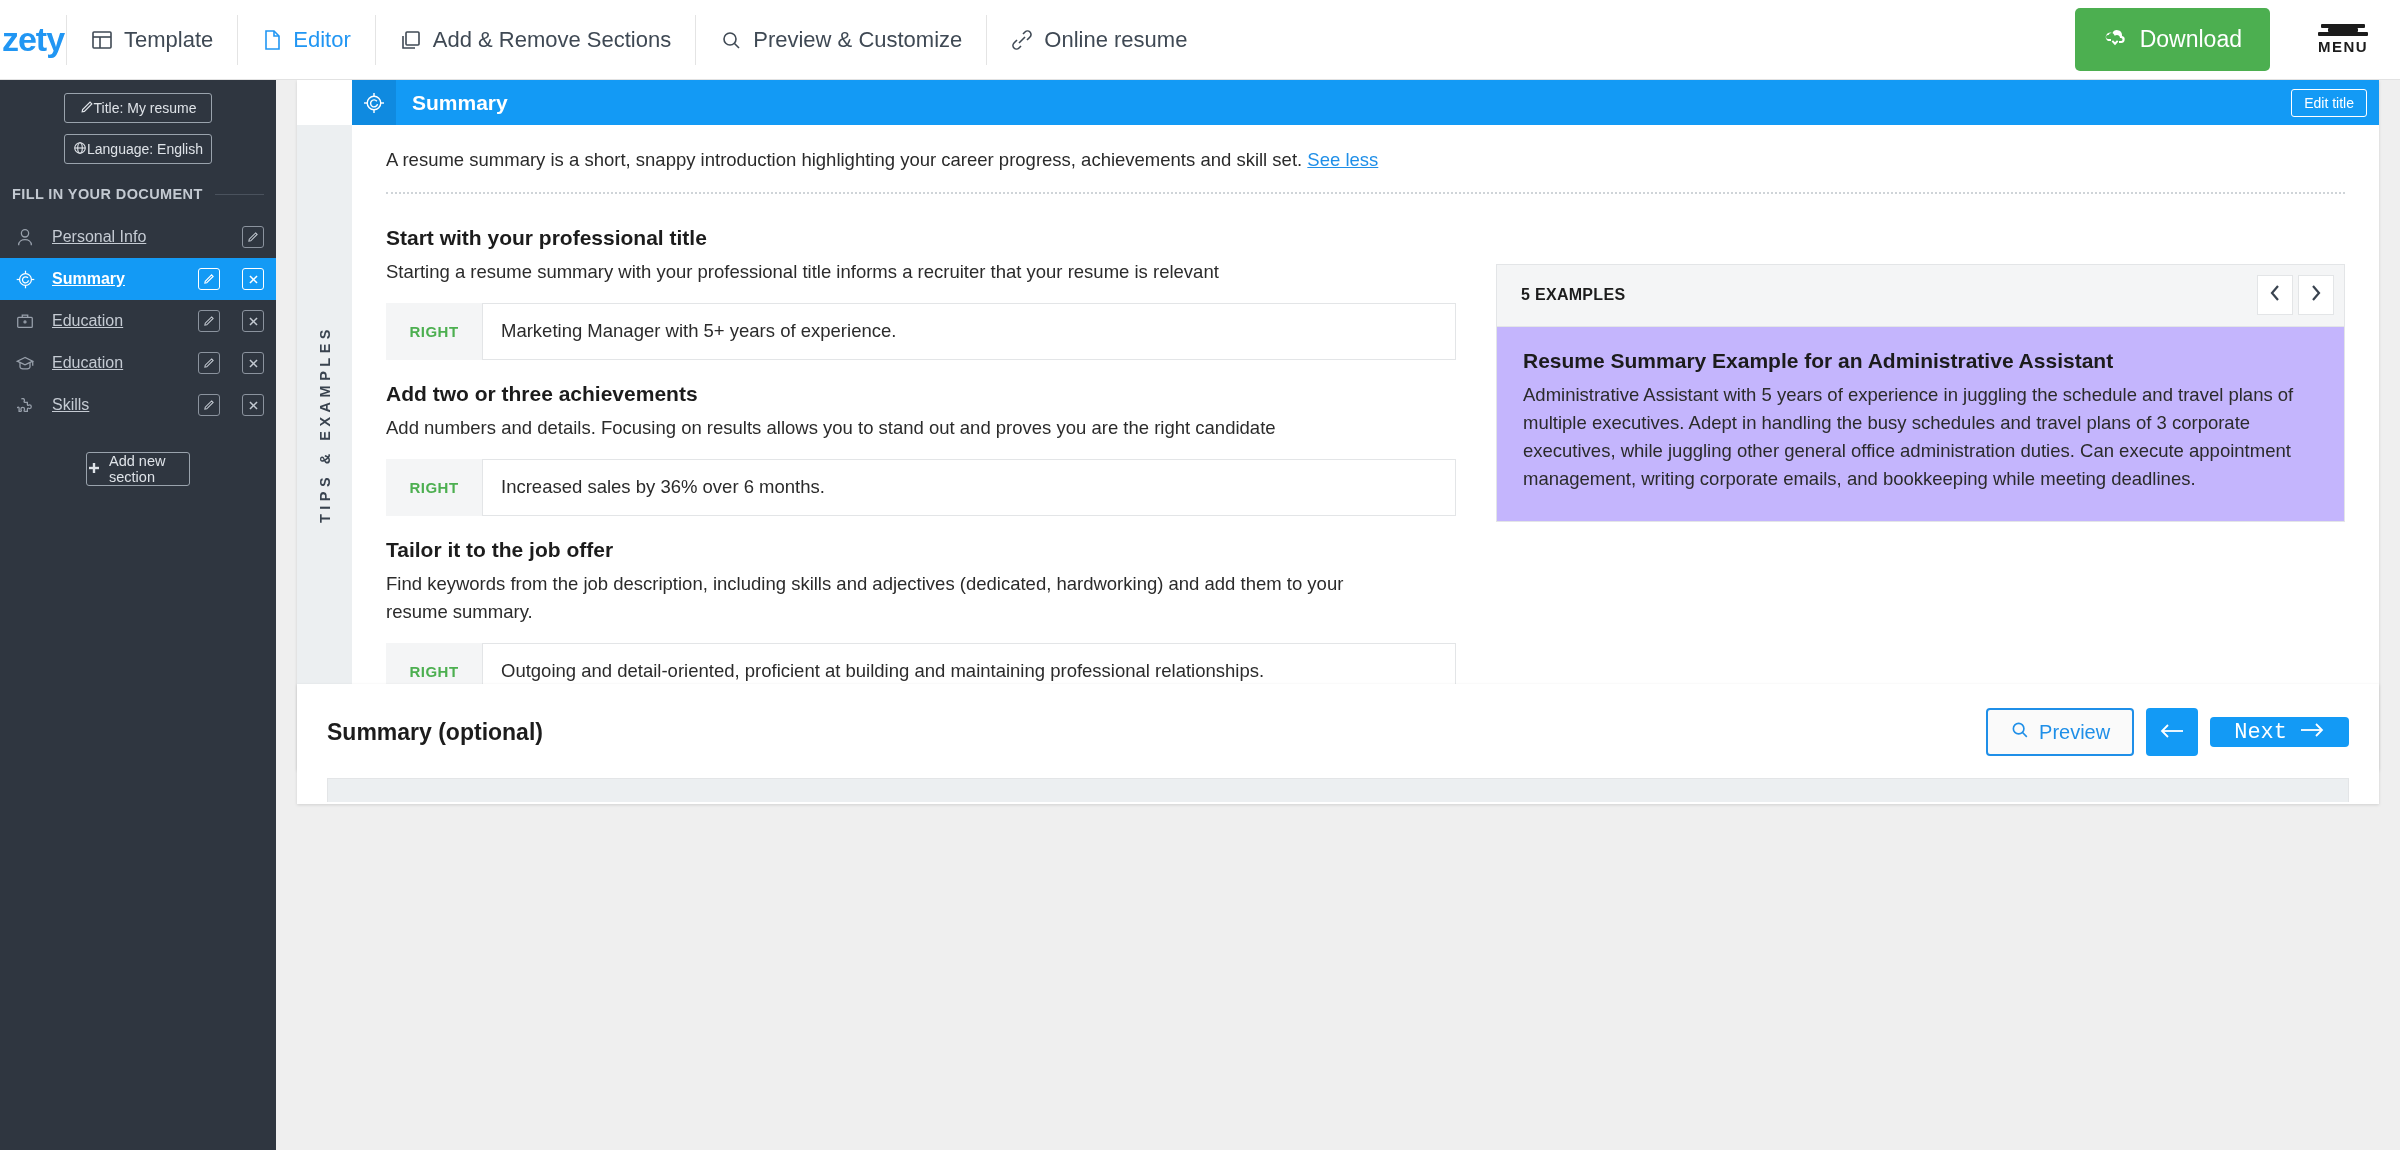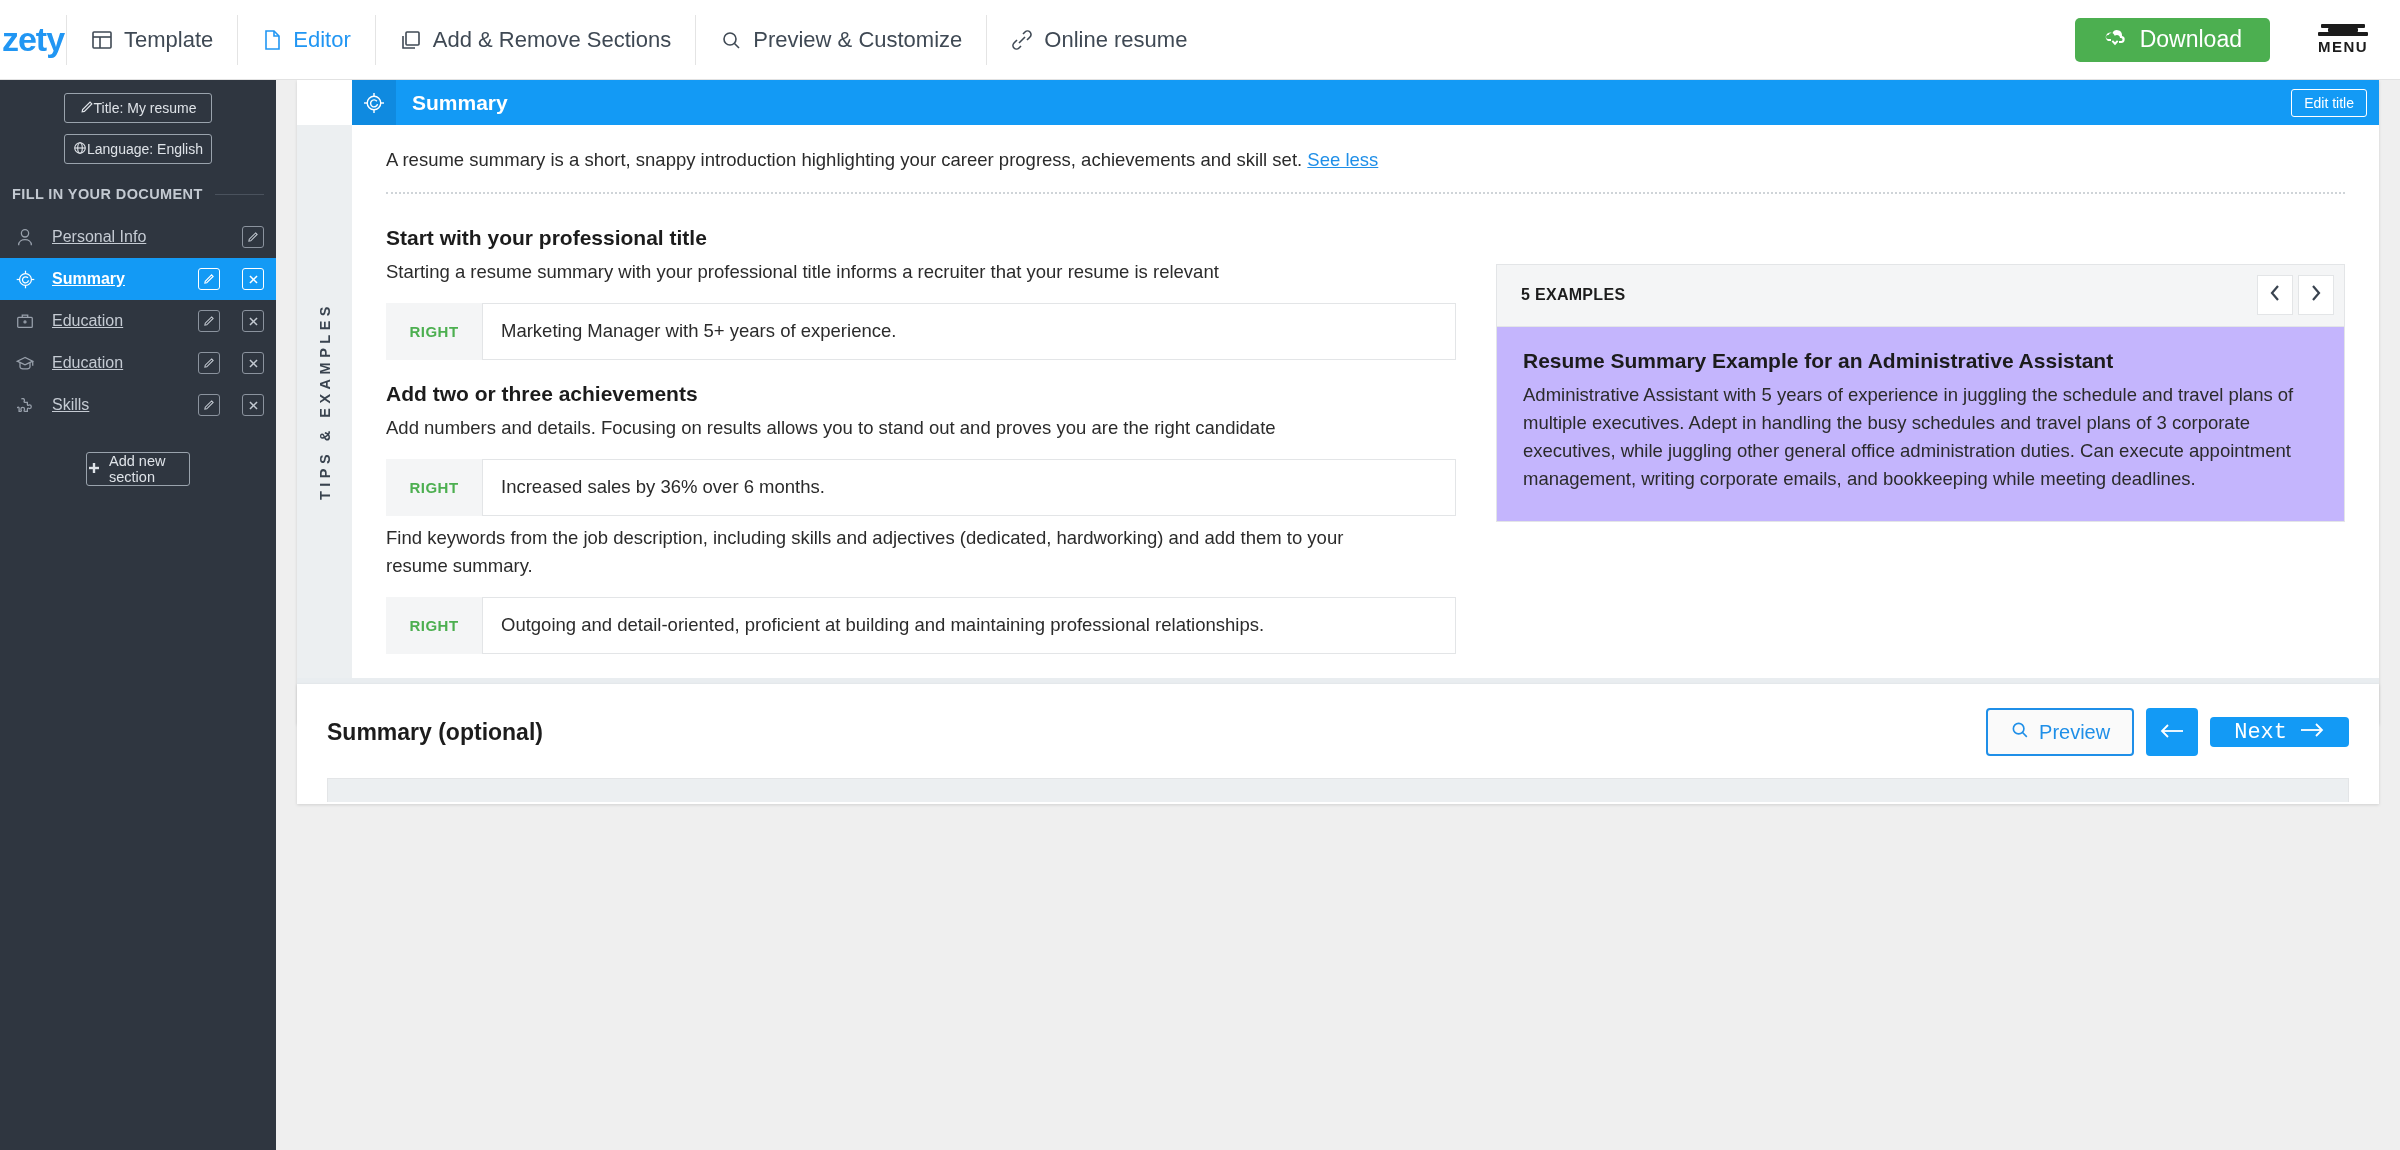--- a/index.html
+++ b/index.html
@@ -29,21 +29,21 @@
     height: 80px; display: flex; align-items: center; gap: 11px;
     padding: 0 24px; font-size: 22px; color: #3f4954; cursor: pointer;
     white-space: nowrap;
   }
   .navitem.active { color: #2196f3; }
   .navitem svg { display:block; }
   .topbar-spacer { flex: 1; }
   .dl-btn {
     display: flex; align-items: center; gap: 13px;
     background: #4caf50; color: #fff;
-    height: 44px; border-radius: 5px; padding: 0 28px;
+    height: 63px; border-radius: 5px; padding: 0 28px;
     font-size: 23px; cursor: pointer; margin-right: 34px;
   }
   .menu-btn {
     width: 78px; display:flex; flex-direction: column;
     align-items: center; justify-content:center; 
     margin-right: 18px; cursor: pointer;
   }
   .menu-btn .ln { background: #1c1c1c; height: 4px; border-radius: 1px; }
   .menu-btn .l1 { width: 44px; }
   .menu-btn .l2 { width: 30px; }
@@ -486,20 +486,21 @@
             <div>
               <div class="tip-h">Add two or three achievements</div>
               <div class="tip-p">Add numbers and details. Focusing on results allows you to stand out and proves you are the right candidate</div>
               <div class="right-box">
                 <div class="right-tag">RIGHT</div>
                 <div class="right-text">Increased sales by 36% over 6 months.</div>
               </div>
             </div>
 
             <div>
+              <div class="tip-h">Tailor it to the job offer</div>
               <div class="tip-p">Find keywords from the job description, including skills and adjectives (dedicated, hardworking) and add them to your resume summary.</div>
               <div class="right-box">
                 <div class="right-tag">RIGHT</div>
                 <div class="right-text">Outgoing and detail-oriented, proficient at building and maintaining professional relationships.</div>
               </div>
             </div>
 
           </div>
 
           <div class="tips-right">

